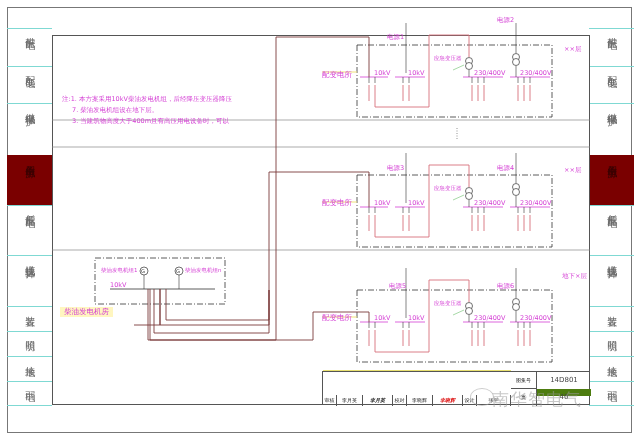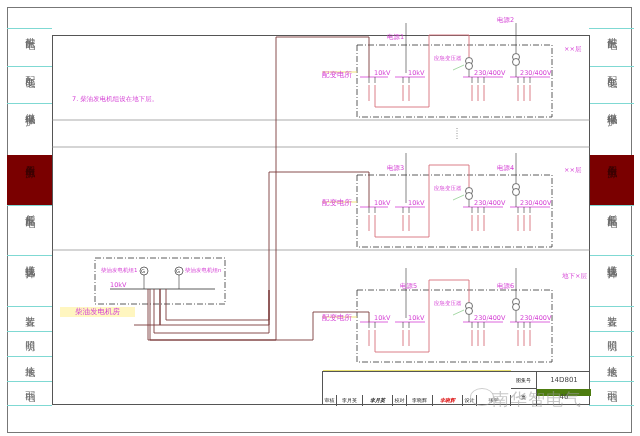--- a/index.html
+++ b/index.html
@@ -17,21 +17,21 @@
   .tab.active { background:#7a0000; color:#3a0000; border-top:1px solid #7a0000; }
   .teal-line { position:absolute; height:1px; background:#7fd9d3; }
   .frame { position:absolute; left:52px; top:35px; width:538px; height:370px;
            border:1px solid #555; box-sizing:border-box; }
   svg.diagram { position:absolute; left:0; top:0; width:640px; height:436px; }
   .note { position:absolute; left:62px; top:94px; width:215px; color:#d43fd4;
           font-size:6.5px; line-height:11px; }
   .note div { white-space:nowrap; }
   .lbl { position:absolute; font-size:6.5px; color:#d43fd4; white-space:nowrap; }
   .lbl.big { font-size:7.5px; }
-  .lbl.room { background:#fff6c0; padding:0 15px; }
+  .lbl.room { background:#fff6c0; padding:0 4px; }
   .titleblock { position:absolute; left:322px; top:371px; width:268px; height:34px;
                 border:1px solid #555; box-sizing:border-box; background:#fff; }
   .tb-title { position:absolute; left:0; top:0; width:188px; height:23px;
               border-right:1px solid #555; border-bottom:1px solid #555;
               box-sizing:border-box; text-align:center; font-size:12px;
               line-height:23px; color:#444; font-family:"DejaVu Sans", sans-serif; }
   .tb-yellow { position:absolute; left:0; top:-2px; width:188px; height:1px; background:#e8e070; }
   .tb-cell { position:absolute; font-size:5px; color:#222; box-sizing:border-box;
              border-right:1px solid #555; height:11px; line-height:11px; text-align:center; top:23px; }
   .tb-rlab { position:absolute; left:188px; width:26px; height:17px; font-size:5px;
@@ -200,21 +200,23 @@
     <polyline points="160,289 160,325 134,325 134,325"></polyline>
     <polyline points="160,289 160,325 269,325 269,290"></polyline>
     <polyline points="166,289 166,320 269,320 269,290"></polyline>
     <polyline points="150,289 150,340 313,340 313,312 369,312 369,322"></polyline>
   </g>
 
   <line x1="457" y1="128" x2="457" y2="140" stroke="#777" stroke-width="0.8" stroke-dasharray="1,1.5"></line>
 </svg>
 
 <div class="note">
+  <div>注:1. 本方案采用10kV柴油发电机组，后经降压变压器降压</div>
   <div style="padding-left:10px">7. 柴油发电机组设在地下层。</div>
+  <div style="padding-left:10px">3. 当建筑物高度大于400m且有高压用电设备时，可以</div>
 </div>
 
 <div class="lbl" style="left:564px;top:45px">××层</div>
 <div class="lbl big" style="left:322px;top:70px">配变电所</div>
 <div class="lbl" style="left:387px;top:33px">电源1</div>
 <div class="lbl" style="left:497px;top:16px">电源2</div>
 <div class="lbl" style="left:374px;top:69px">10kV</div>
 <div class="lbl" style="left:408px;top:69px">10kV</div>
 <div class="lbl" style="left:434px;top:55px;font-size:5.5px">应急变压器</div>
 <div class="lbl" style="left:474px;top:69px">230/400V</div>
@@ -225,21 +227,21 @@
 <div class="lbl" style="left:387px;top:164px">电源3</div>
 <div class="lbl" style="left:497px;top:164px">电源4</div>
 <div class="lbl" style="left:374px;top:199px">10kV</div>
 <div class="lbl" style="left:408px;top:199px">10kV</div>
 <div class="lbl" style="left:434px;top:185px;font-size:5.5px">应急变压器</div>
 <div class="lbl" style="left:474px;top:199px">230/400V</div>
 <div class="lbl" style="left:520px;top:199px">230/400V</div>
 
 <div class="lbl" style="left:562px;top:272px">地下×层</div>
 <div class="lbl big" style="left:322px;top:313px">配变电所</div>
-<div class="lbl" style="left:400px;top:282px">电源5</div>
+<div class="lbl" style="left:389px;top:282px">电源5</div>
 <div class="lbl" style="left:497px;top:282px">电源6</div>
 <div class="lbl" style="left:374px;top:314px">10kV</div>
 <div class="lbl" style="left:408px;top:314px">10kV</div>
 <div class="lbl" style="left:434px;top:300px;font-size:5.5px">应急变压器</div>
 <div class="lbl" style="left:474px;top:314px">230/400V</div>
 <div class="lbl" style="left:520px;top:314px">230/400V</div>
 
 <div class="lbl" style="left:101px;top:267px;font-size:5.5px">柴油发电机组1</div>
 <div class="lbl" style="left:185px;top:267px;font-size:5.5px">柴油发电机组n</div>
 <div class="lbl" style="left:141px;top:268px;font-size:5px;color:#333">G</div>

